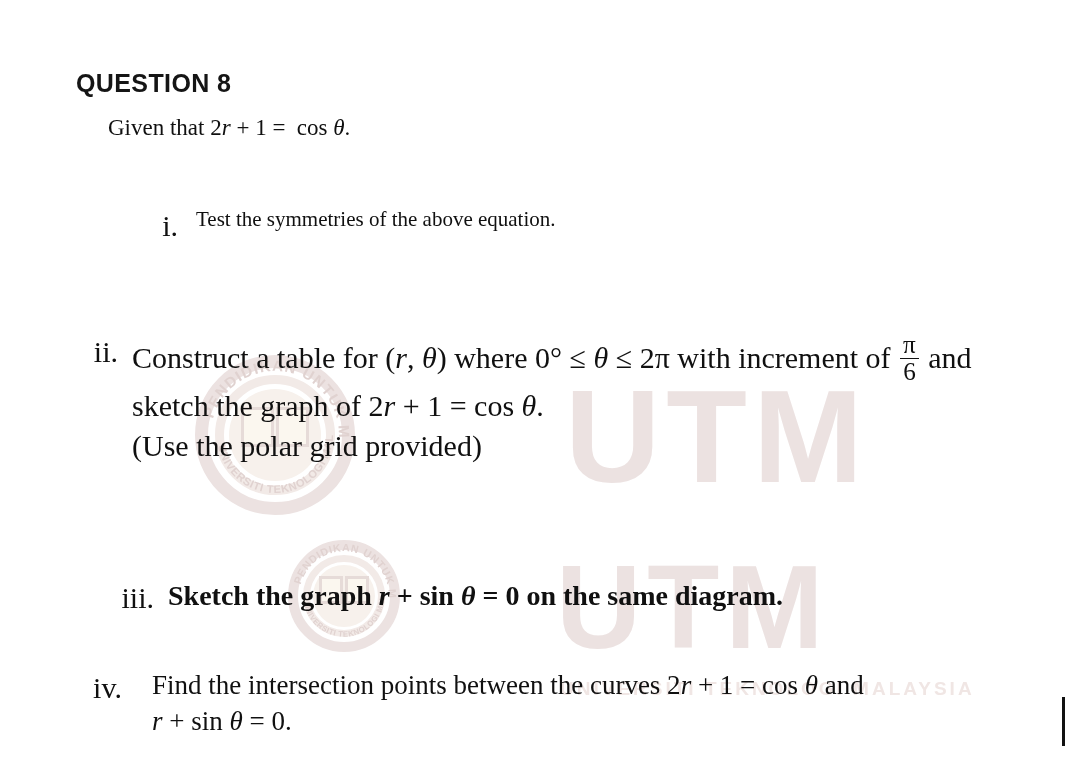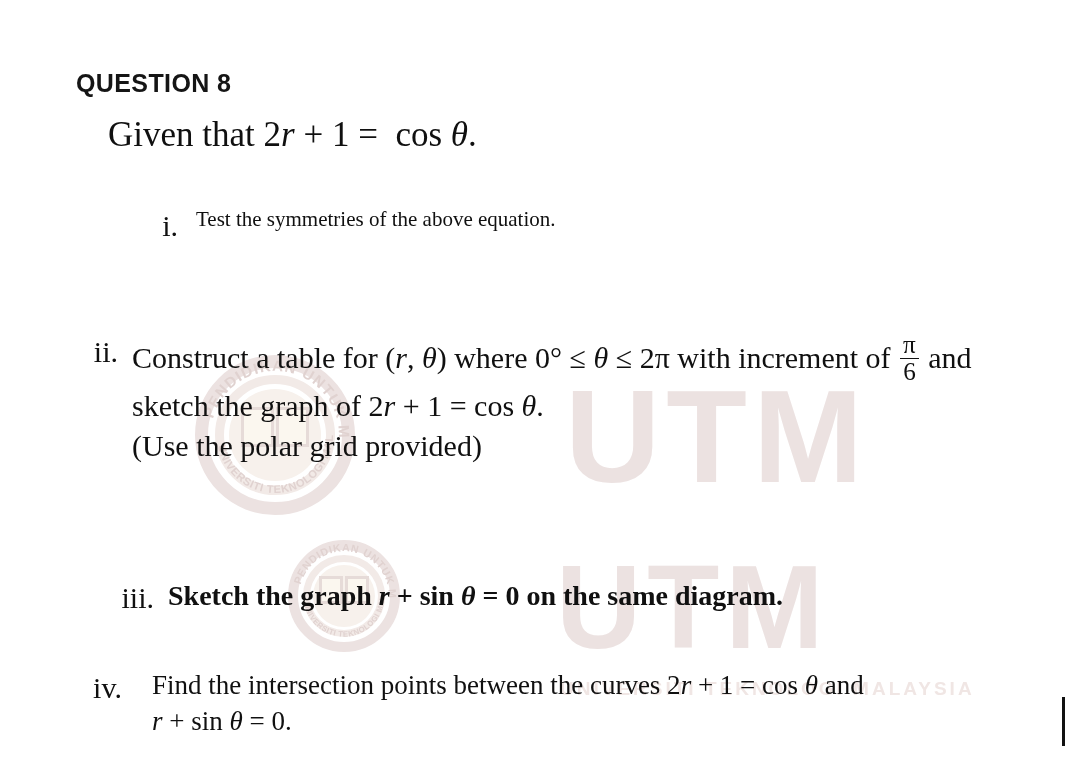--- a/index.html
+++ b/index.html
@@ -97,21 +97,21 @@
     font-weight: 700;
     font-size: 25px;
     letter-spacing: 0.4px;
     color: #151515;
     margin-top: 25px;
   }
   #given-line {
     position: absolute;
     left: 108px;
     top: 115px;
-    font-size: 35px;
+    font-size: 23px;
   }
 
   .item {
     position: absolute;
     display: flex;
     align-items: flex-start;
   }
   .item-marker {
     flex: 0 0 auto;
     text-align: right;

